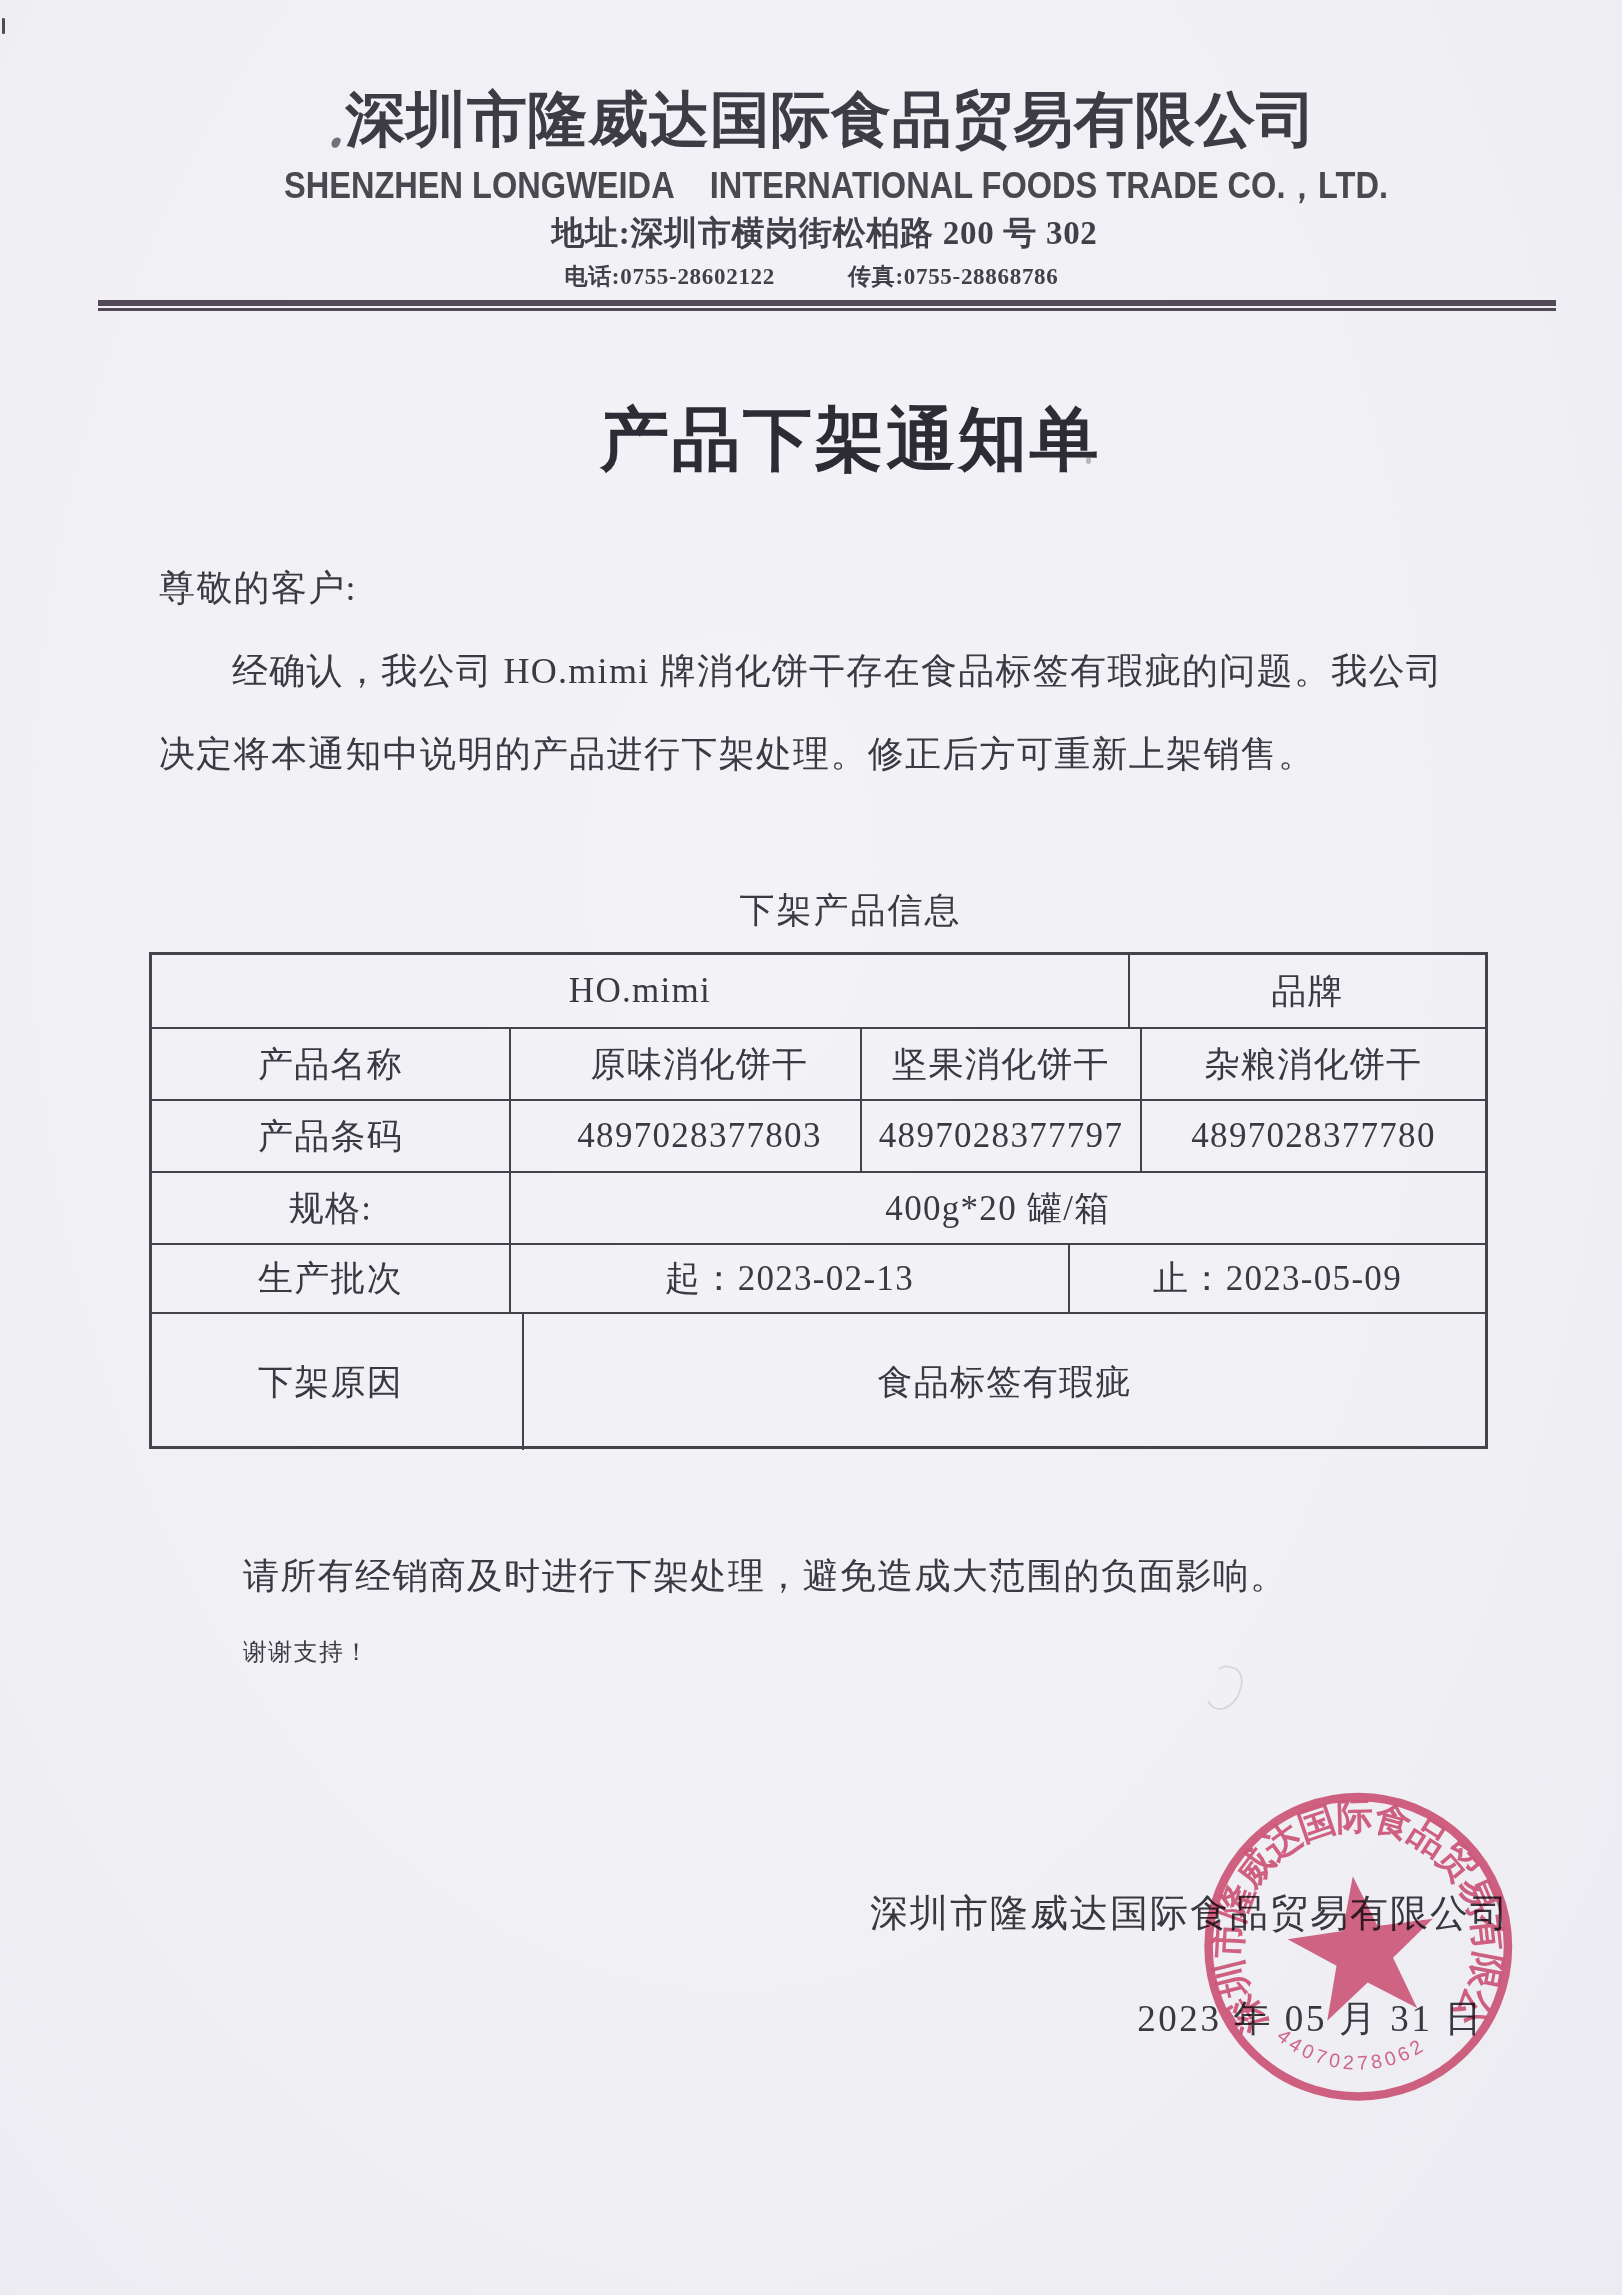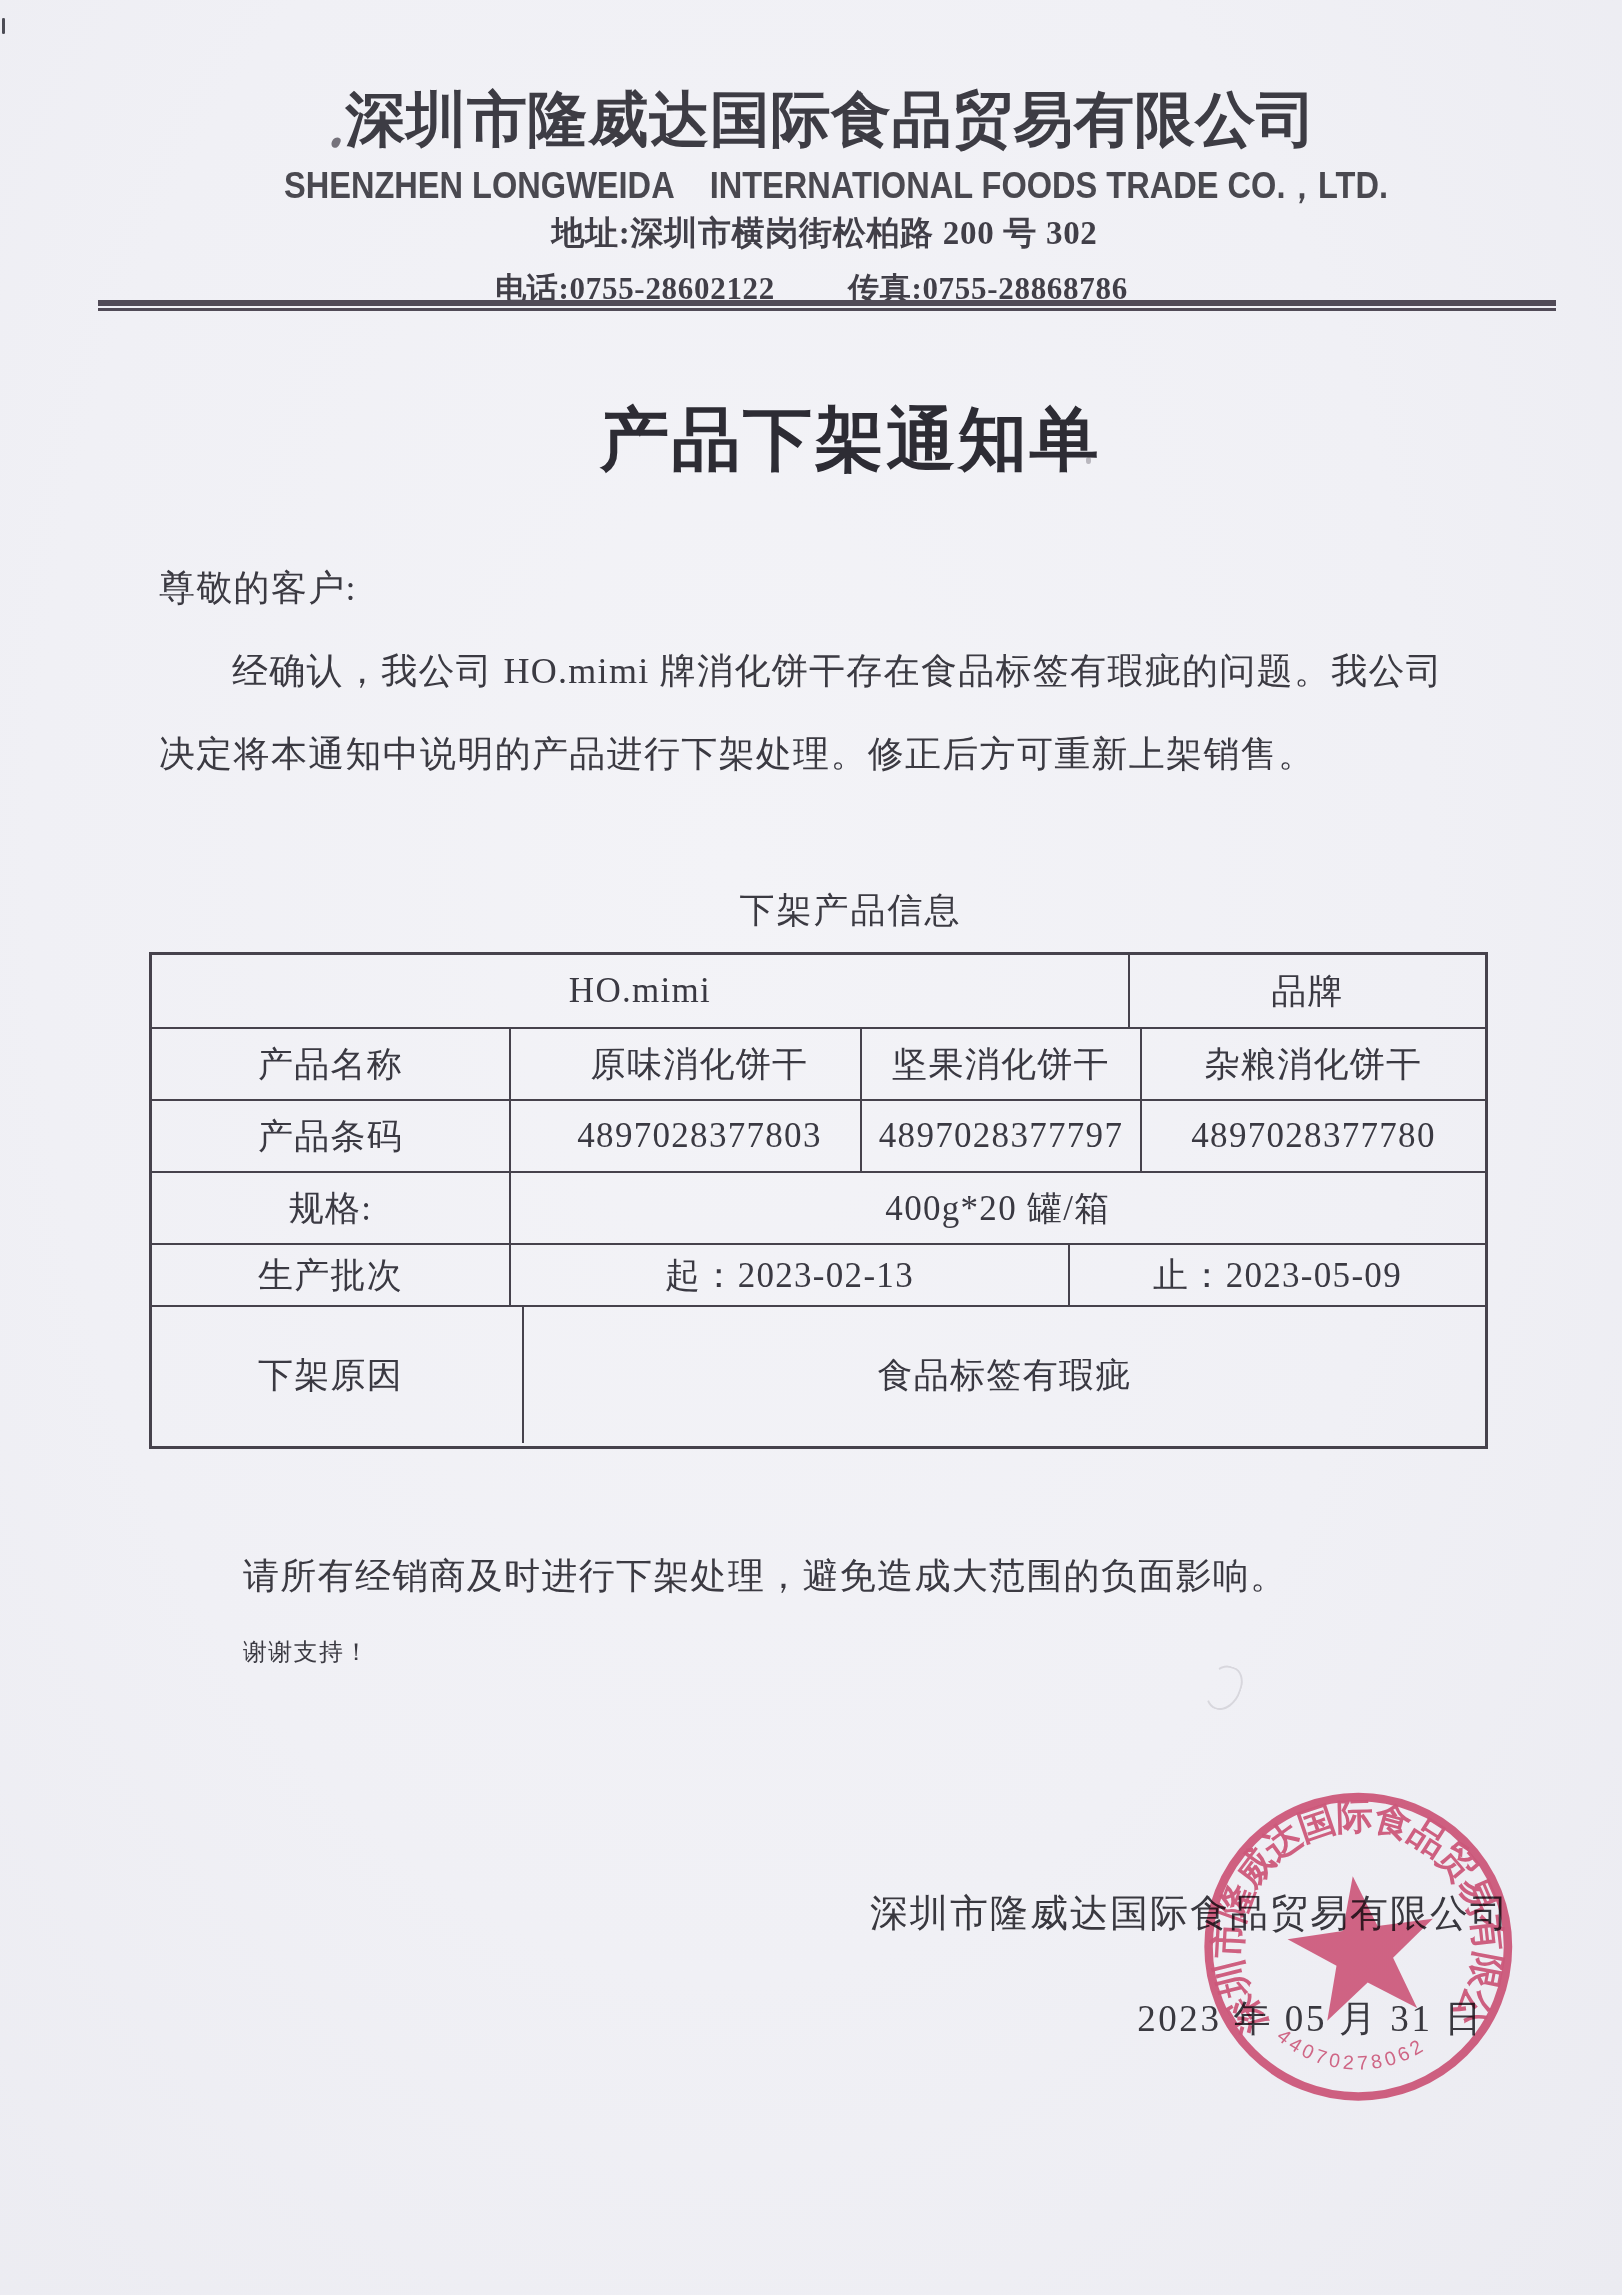--- a/index.html
+++ b/index.html
@@ -14,21 +14,21 @@
   }
   .abs{position:absolute;}
   .center-line{left:0;width:1623px;text-align:center;}
 
   
   .company-cn{top:80px;font-size:60px;font-weight:600;letter-spacing:0.7px;color:#3d3c44;padding-left:19.6px;}
   .company-en{top:161px;font-size:37px;font-weight:700;color:#4a4950;
               font-family:"Liberation Sans","DejaVu Sans",sans-serif;
               transform:scaleX(.88);transform-origin:50% 50%;white-space:pre;padding-left:26px;}
   .hdr-addr{top:211px;font-size:33px;font-weight:700;color:#413f48;letter-spacing:0.7px;padding-left:13px;}
-  .hdr-tel{top:268px;font-size:31px;font-weight:700;color:#413f48;letter-spacing:0.7px;}
+  .hdr-tel{top:261px;font-size:23px;font-weight:700;color:#413f48;letter-spacing:0.7px;}
   .hdr-tel .gap{display:inline-block;width:73px;}
   .rule-thick{top:300px;left:98px;width:1458px;height:5.9px;background:#514b57;}
   .rule-thin{top:308px;left:98px;width:1458px;height:2.6px;background:#514b57;}
 
   
   .doc-title{top:394px;font-size:69px;font-weight:700;letter-spacing:2.6px;color:#2d2c34;padding-left:39px;}
 
   
   .salutation{left:159px;top:564px;font-size:36px;letter-spacing:1.3px;}
   .para-l1{left:232px;top:647px;font-size:36px;letter-spacing:1.3px;white-space:pre;}
@@ -37,21 +37,21 @@
   
   .tbl-caption{top:887px;font-size:35px;letter-spacing:2px;padding-left:39px;}
   .ptable{left:149px;top:952px;width:1339px;height:497px;border:3.3px solid #46424c;box-sizing:border-box;
           font-size:35px;}
   .trow{display:flex;width:100%;box-sizing:border-box;}
   .trow + .trow{border-top:2.6px solid #46424c;}
   .cell{display:flex;align-items:center;justify-content:center;box-sizing:border-box;
         letter-spacing:1.3px;color:#3a3942;}
   .cell + .cell{border-left:2.6px solid #46424c;}
   .r-std{height:72px;}
-  .r-batch{height:62px;}
+  .r-batch{height:69px;}
   .r-reason{height:138px;gap:13px;}
   .c-label{width:357px;flex:none;}
   .c-1{width:351px;flex:none;padding-left:28px;}
   .c-2{width:280px;flex:none;}
   .c-3{flex:1;}
   .c-span{flex:1;}
   .c-from{width:559px;flex:none;}
   .c-to{flex:1;}
 
   

